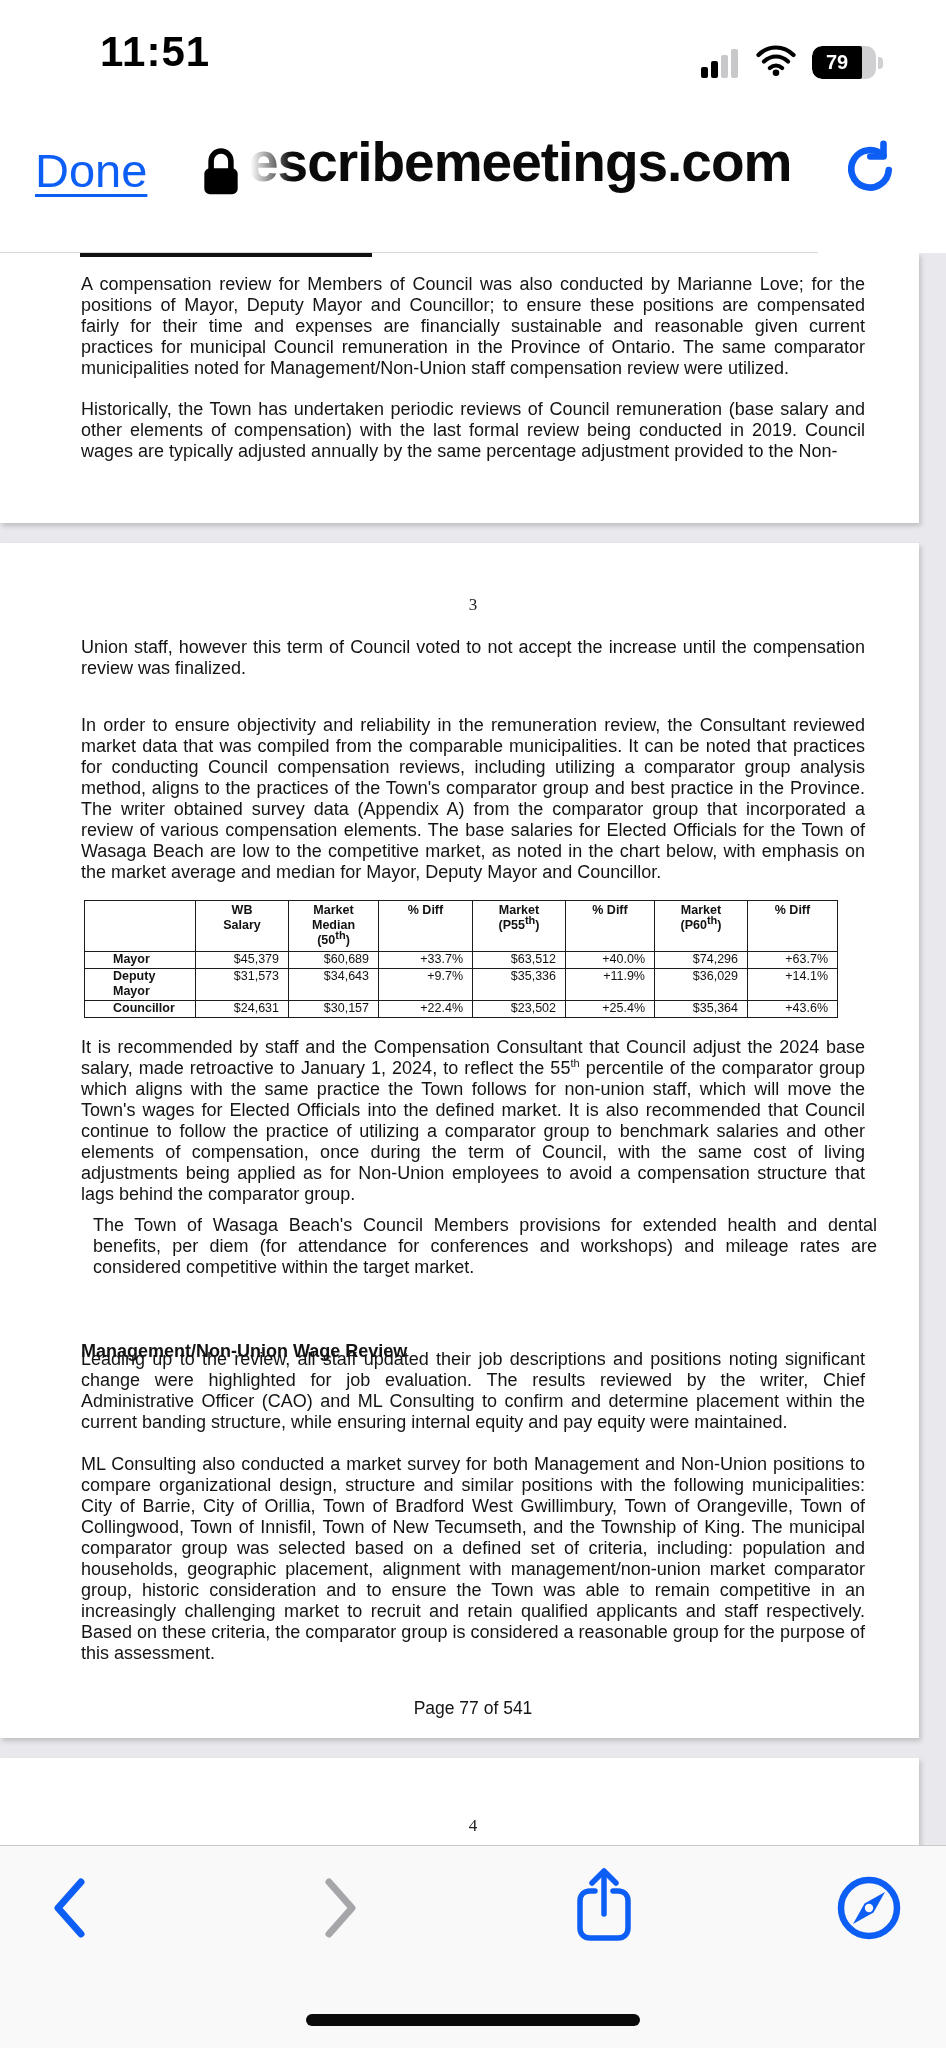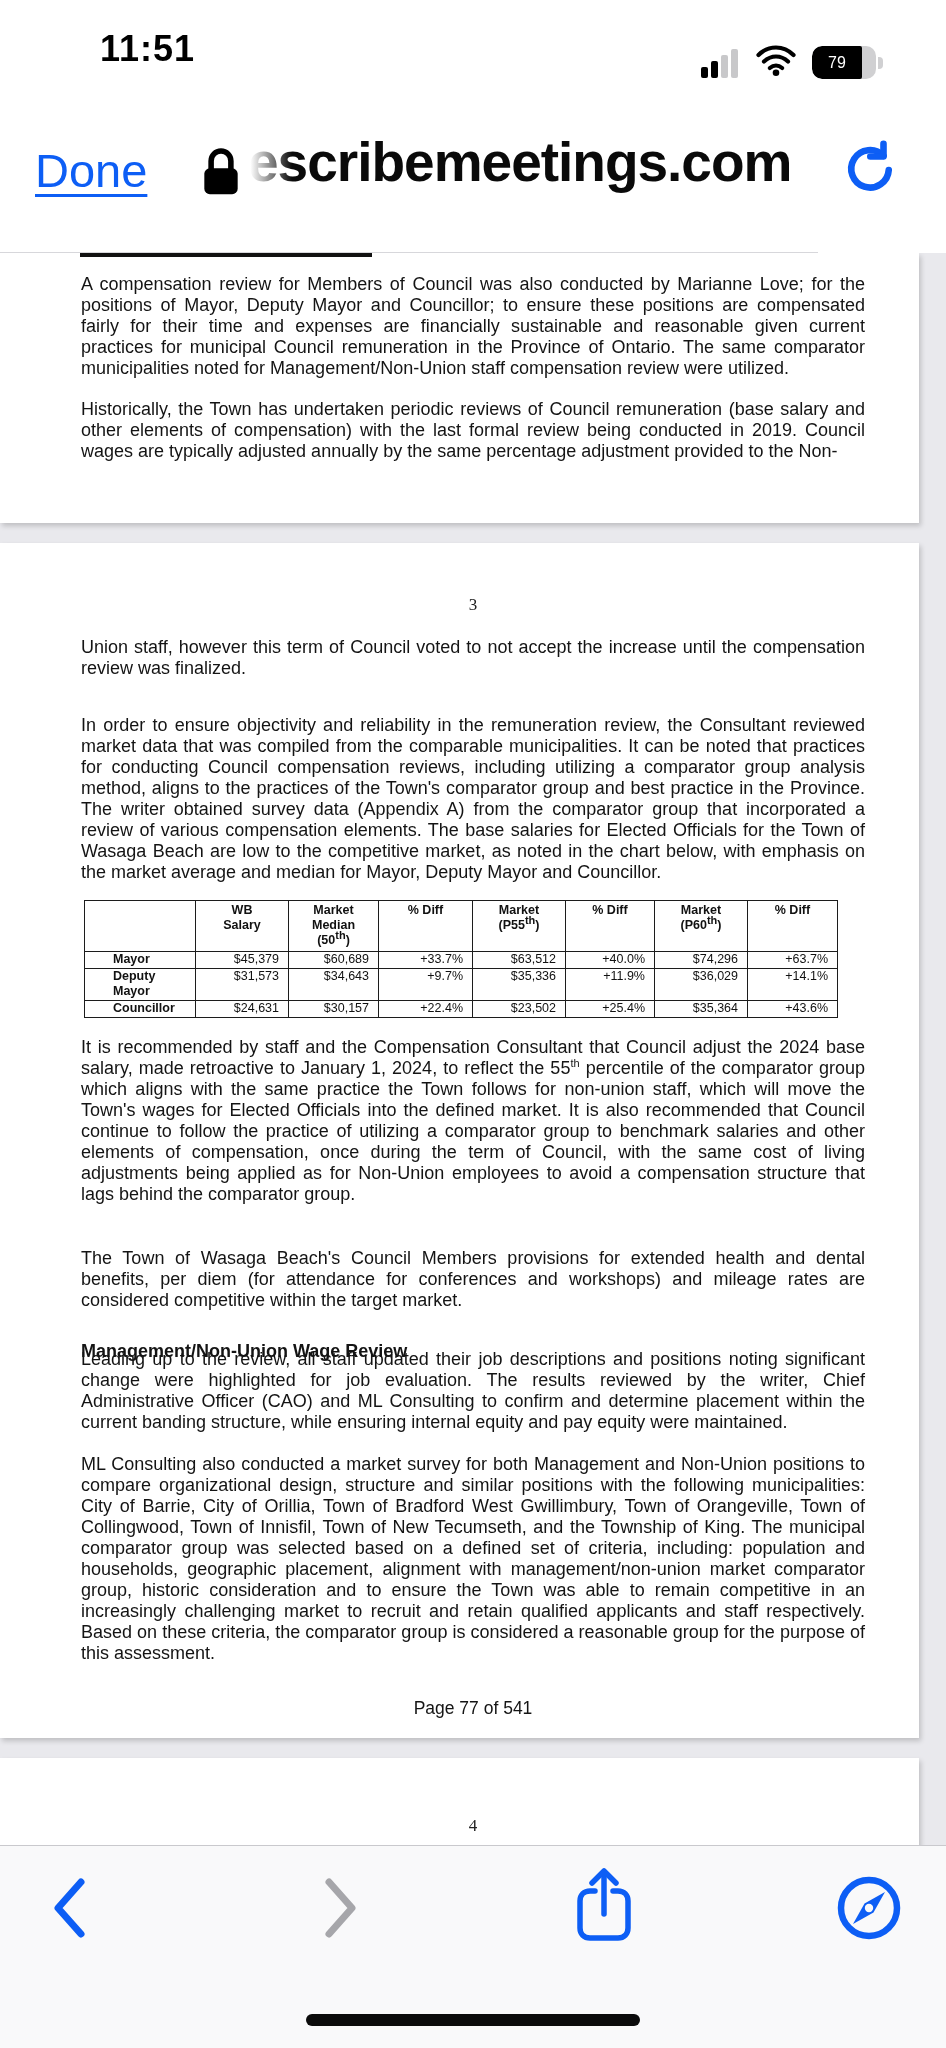--- a/index.html
+++ b/index.html
@@ -7,33 +7,33 @@
   .screen {
     position: relative;
     width: 946px; height: 2048px;
     margin: 0 auto;
     background: #ffffff;
     font-family: "Liberation Sans", sans-serif;
     overflow: hidden;
   }
   
   .status-bar { position:absolute; left:0; top:0; width:946px; height:100px; background:#fff; }
-  .time { position:absolute; left:100px; top:28px; font-size:36px; font-weight:bold; color:#000; letter-spacing:1px; }
+  .time { position:absolute; left:100px; top:28px; font-size:42px; font-weight:bold; color:#000; letter-spacing:1px; }
   .signal { position:absolute; left:701px; top:46px; width:38px; height:32px; }
   .signal i { position:absolute; bottom:0; width:6.5px; border-radius:2px; background:#000; }
   .signal i:nth-child(1){ left:0;   height:11px; }
   .signal i:nth-child(2){ left:10px; height:17px; }
   .signal i:nth-child(3){ left:20px; height:23px; background:#c8c8ca; }
   .signal i:nth-child(4){ left:30px; height:29px; background:#c8c8ca; }
   .wifi { position:absolute; left:755px; top:44px; }
   .battery { position:absolute; left:812px; top:46px; width:72px; height:33px; }
   .battery .body { position:absolute; left:0; top:0; width:64px; height:33px; border-radius:10px; background:#d0d0d2; overflow:hidden; }
   .battery .fill { position:absolute; left:0; top:0; width:50px; height:33px; background:#000; border-radius:10px 2px 2px 10px;
                    display:flex; align-items:center; justify-content:center; }
-  .battery .pct { color:#fff; font-size:16px; font-weight:normal; letter-spacing:0; }
+  .battery .pct { color:#fff; font-size:20px; font-weight:bold; letter-spacing:0; }
   .battery .cap { position:absolute; left:66px; top:11px; width:5px; height:12px; background:#d0d0d2; border-radius:0 4px 4px 0; }
   
   .nav-header { position:absolute; left:0; top:100px; width:818px; height:153px; background:#fff; border-bottom:1px solid #d7d7db; }
   .done-btn { position:absolute; left:35px; top:43px; font-size:47px; color:#0d5ef5; text-decoration:underline; text-underline-offset:7px; text-decoration-thickness:3px; cursor:pointer; }
   .lock { position:absolute; left:200px; top:46px; }
   .url-text { position:absolute; left:248px; top:30px; font-size:55px; font-weight:bold; color:#0a0a0a; letter-spacing:-1px; white-space:nowrap; }
   .url-fade { position:absolute; left:240px; top:25px; width:52px; height:80px; background:linear-gradient(to right,#ffffff 20%,rgba(255,255,255,0)); pointer-events:none; }
   .refresh-btn { position:absolute; left:843px; top:40px; cursor:pointer; }
   
   .content { position:absolute; left:0; top:253px; width:946px; height:1592px; background:#e9e9ed; overflow:hidden; }
@@ -176,21 +176,21 @@
           <td class="val">+22.4%</td>
           <td class="val">$23,502</td>
           <td class="val">+25.4%</td>
           <td class="val">$35,364</td>
           <td class="val">+43.6%</td>
         </tr>
       </tbody>
         </table>
 
       <div class="para" style="top:494px;"><span>It is recommended by staff and the Compensation Consultant that Council adjust the 2024 base salary, made retroactive to January 1, 2024, to reflect the 55</span><sup class="s">th</sup><span> percentile of the comparator group which aligns with the same practice the Town follows for non-union staff, which will move the Town's wages for Elected Officials into the defined market.  It is also recommended that Council continue to follow the practice of utilizing a comparator group to benchmark salaries and other elements of compensation, once during the term of Council, with the same cost of living adjustments being applied as for Non-Union employees to avoid a compensation structure that lags behind the comparator group.</span></div>
-      <div class="para" style="top:705px;">The Town of Wasaga Beach's Council Members provisions for extended health and dental benefits, per diem (for attendance for conferences and workshops) and mileage rates are considered competitive within the target market.</div>
+      <div class="para" style="top:672px;margin-left:12px;">The Town of Wasaga Beach's Council Members provisions for extended health and dental benefits, per diem (for attendance for conferences and workshops) and mileage rates are considered competitive within the target market.</div>
       <div class="doc-heading" style="top:762px;margin-top:36px;">Management/Non-Union Wage Review</div>
       <div class="para" style="top:806px;">Leading up to the review, all staff updated their job descriptions and positions noting significant change were highlighted for job evaluation. The results reviewed by the writer, Chief Administrative Officer (CAO) and ML Consulting to confirm and determine placement within the current banding structure, while ensuring internal equity and pay equity were maintained.</div>
       <div class="para" style="top:911px;">ML Consulting also conducted a market survey for both Management and Non-Union positions to compare organizational design, structure and similar positions with the following municipalities: City of Barrie, City of Orillia, Town of Bradford West Gwillimbury, Town of Orangeville, Town of Collingwood, Town of Innisfil, Town of New Tecumseth, and the Township of King. The municipal comparator group was selected based on a defined set of criteria, including: population and households, geographic placement, alignment with management/non-union market comparator group, historic consideration and to ensure the Town was able to remain competitive in an increasingly challenging market to recruit and retain qualified applicants and staff respectively. Based on these criteria, the comparator group is considered a reasonable group for the purpose of this assessment.</div>
       <div class="page-footer" style="top:1155px;">Page 77 of 541</div>
     </div>
 
     <div class="page page-78">
       <div class="pdf-pagenum" style="top:58px;">4</div>
     </div>
   </div>

